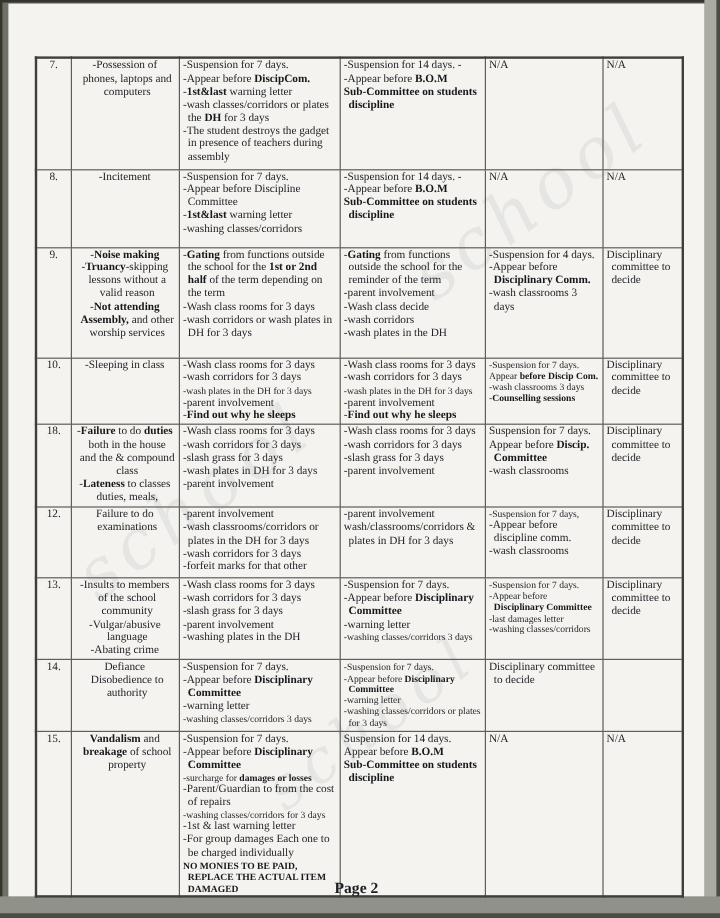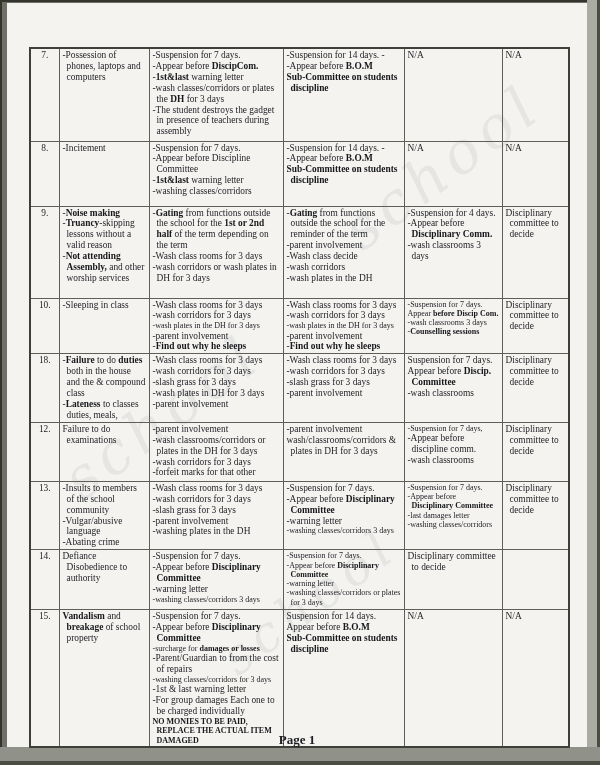--- a/index.html
+++ b/index.html
@@ -15,21 +15,21 @@
       font-family:"DejaVu Serif",serif;}
   .wm1{left:40px;top:380px;}
   .wm2{left:320px;top:130px;}
   .wm3{left:200px;top:570px;font-size:50px;}
   table.rules{position:absolute;left:22px;top:44px;width:539px;border-collapse:collapse;
               table-layout:fixed;border:2px solid #3f3f3a;}
   table.rules td{border:1px solid #5f5e59;vertical-align:top;padding:1px 3px;
                  font-size:9.4px;line-height:1.16;color:#24252b;overflow:hidden;}
   table.rules b{color:#17181c;}
   td.cno{text-align:center;vertical-align:middle;font-size:11px;}
-  td.coff{vertical-align:middle;font-size:9.6px;}
+  td.coff{vertical-align:middle;font-size:9.6px;text-align:center;}
   td.middle{vertical-align:middle;}
   td.center{text-align:left;vertical-align:middle;}
   .ln{padding-left:4px;text-indent:-4px;}
   .ln.sm{font-size:8px;}
   tr:nth-child(1){height:93px;} tr:nth-child(2){height:65px;} tr:nth-child(3){height:92px;}
   tr:nth-child(4){height:55px;} tr:nth-child(5){height:67px;} tr:nth-child(6){height:59px;}
   tr:nth-child(7){height:63px;} tr:nth-child(8){height:60px;} tr:nth-child(9){height:128px;}
   .footer{position:absolute;left:0;top:729px;width:100%;text-align:center;
           font-weight:bold;font-size:13px;color:#1d1e23;}
 </style>
@@ -301,15 +301,15 @@
             </td>
             <td class="cp center">
               <div class="ln">N/A</div>
             </td>
             <td class="cp center">
               <div class="ln">N/A</div>
             </td>
           </tr>
         </tbody>
     </table>
-    <div class="footer">Page 1</div>
+    <div class="footer">Page 2</div>
   </div>
 </div>
 
 </body></html>

